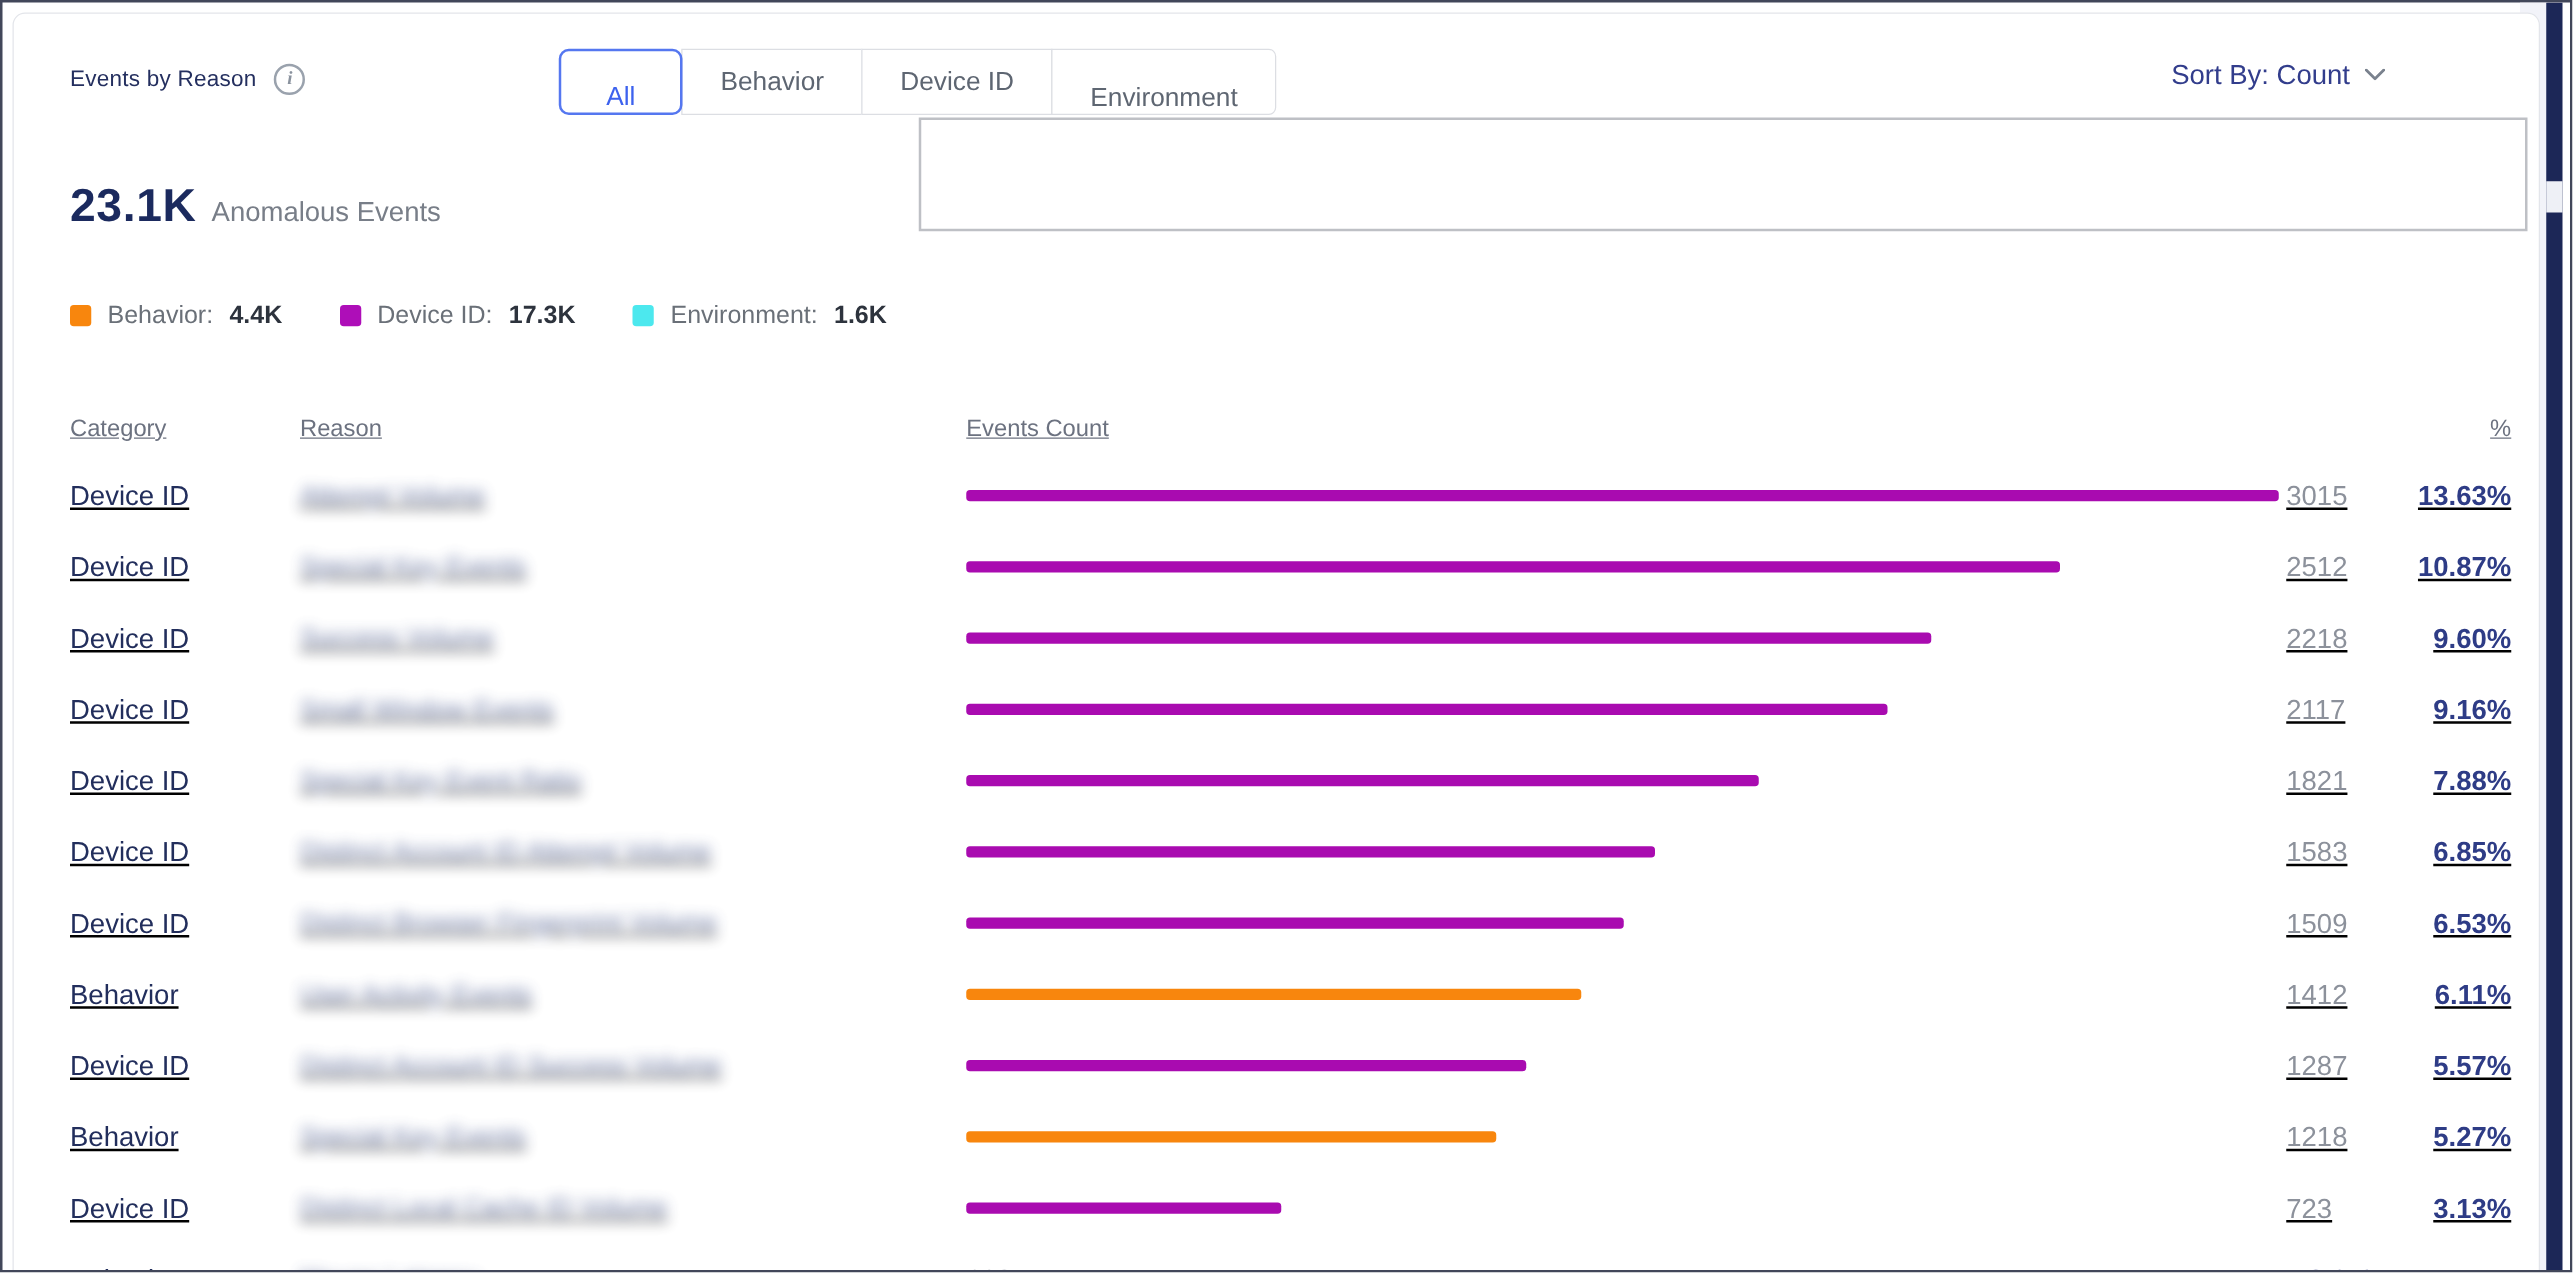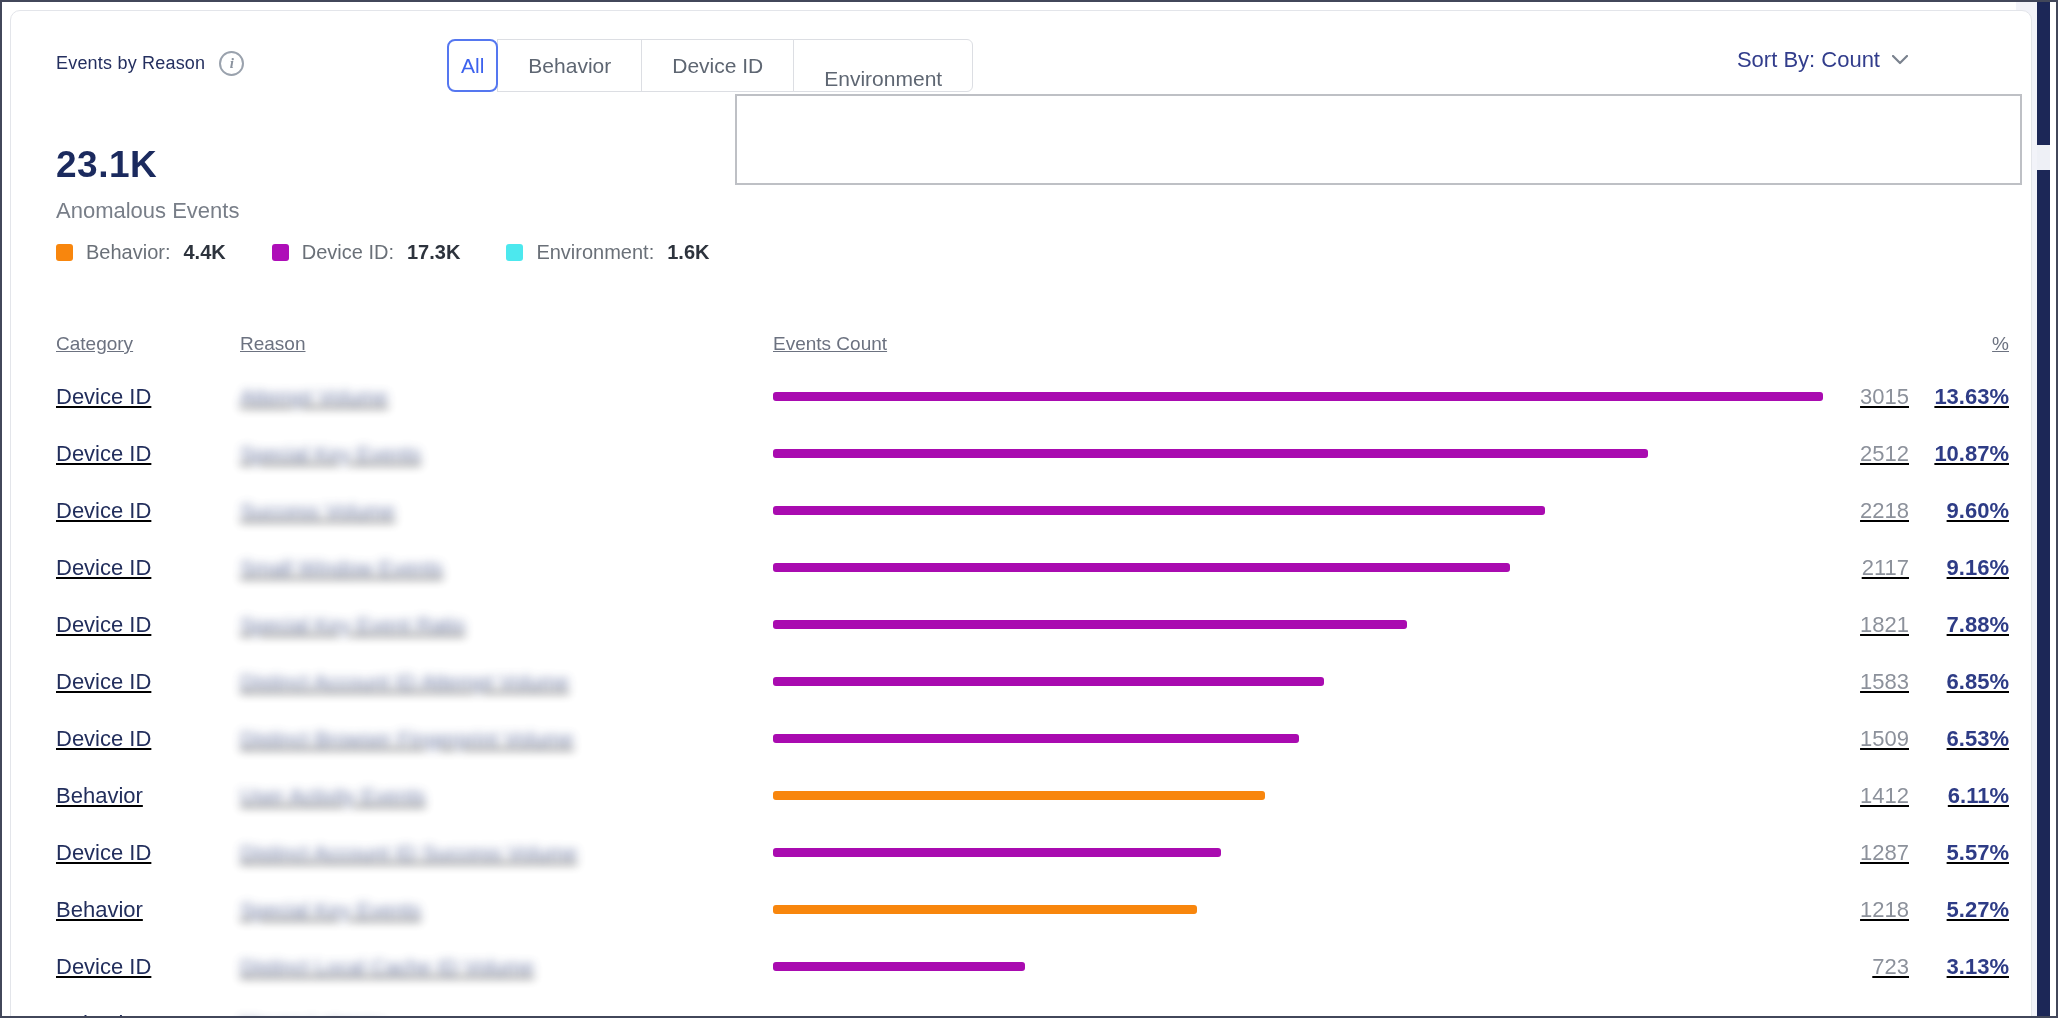--- a/index.html
+++ b/index.html
@@ -26,34 +26,34 @@
     width:25px;height:25px;border:2px solid #9aa2ad;border-radius:50%;
     color:#8a929e;font-size:15px;font-weight:700;font-family:"Liberation Serif",serif;font-style:italic;
   }
   .tabs{position:absolute;left:437px;top:28px;display:flex;}
   .tab{
     height:53px;display:flex;align-items:center;padding:0 30px;
     font-size:21px;color:#5e6672;background:#fff;border:1px solid #dcdee3;margin-left:-1px;
   }
   .tab:last-child{border-radius:0 6px 6px 0;align-items:flex-end;}
   .tab.selected{
-    color:#3d62ee;border:2px solid #5577f0;border-radius:8px;z-index:2;padding:0 12px;
+    color:#3d62ee;border:2px solid #5577f0;border-radius:8px;z-index:2;padding:0 36px;align-items:flex-end;
   }
   .sort{
     position:absolute;right:123px;top:36px;display:flex;align-items:center;gap:12px;
     font-size:22px;color:#323d8c;cursor:pointer;
   }
   .chev{width:16px;height:10px;}
   
   .popup{
     position:absolute;left:733px;top:92px;width:1287px;height:91px;
     background:#ffffff;border:2px solid #bec0c5;z-index:6;
   }
   
-  .headline{position:absolute;left:45px;top:133px;display:flex;align-items:baseline;gap:12px;flex-direction:column;}
+  .headline{position:absolute;left:45px;top:133px;display:flex;align-items:baseline;gap:12px;}
   .headline .big{font-size:37px;font-weight:700;color:#1b2a5e;letter-spacing:.5px;}
   .headline .sub{font-size:22px;color:#787e88;}
   
   .legend{position:absolute;left:45px;top:230px;display:flex;gap:46px;align-items:center;}
   .legend-item{display:flex;align-items:center;gap:13px;font-size:20px;color:#6a7078;}
   .swatch{width:17px;height:17px;border-radius:3px;flex:0 0 auto;}
   .legend-item b{color:#2d333d;font-weight:700;}
   
   .table{position:absolute;left:45px;top:318px;width:1953px;}
   .thead,.row{
@@ -64,21 +64,21 @@
   .rows{margin-top:9px;}
   .row{height:57px;}
   .cat{font-size:22px;color:#222e5c;}
   .reason{
     font-size:21px;color:#46568c;opacity:.8;filter:blur(5px);
     white-space:nowrap;overflow:hidden;
   }
   .barcell{display:flex;align-items:center;}
   .track{width:1050px;height:9px;position:relative;}
   .bar{display:block;height:9px;border-radius:3px;background:#a90bb0;}
-  .count{font-size:22px;color:#8c919b;text-align:right;}
+  .count{font-size:22px;color:#8c919b;text-align:left;}
   .pct{font-size:22px;color:#2e3c86;font-weight:600;text-align:right;}
 </style>
 </head>
 <body>
 
 <div class="frame">
 
   <div class="right-bg"></div>
   <div class="right-strip">
     <div class="scroll-thumb"></div>

